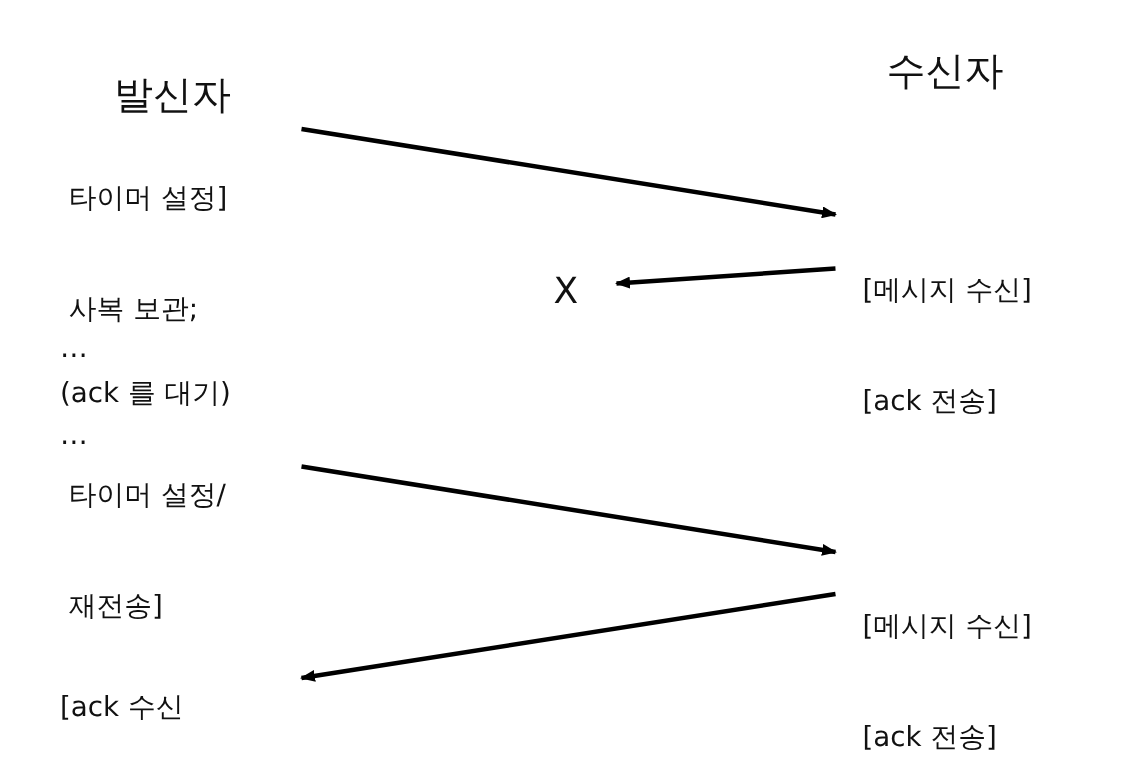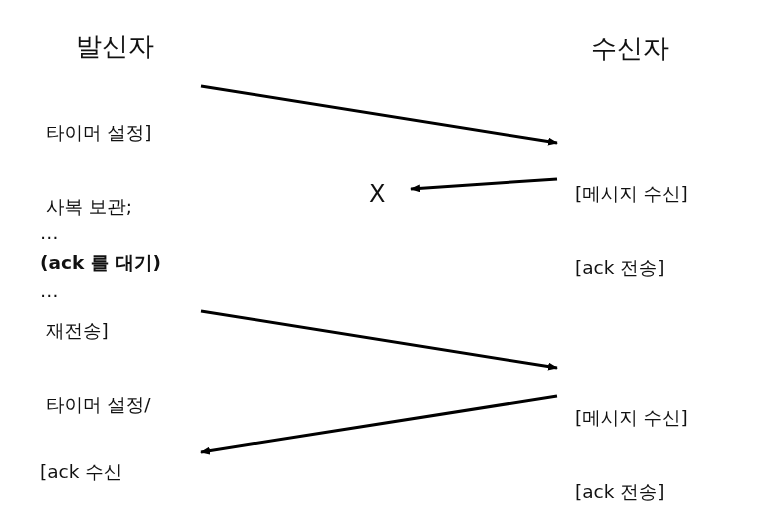--- a/index.html
+++ b/index.html
@@ -47,42 +47,42 @@
     <marker id="ah" markerWidth="10" markerHeight="8" refX="9" refY="4" orient="auto" markerUnits="userSpaceOnUse">
       <path d="M0,0 L10,4 L0,8 z" fill="#000"></path>
     </marker>
   </defs>
   <line x1="201" y1="86" x2="557" y2="143" stroke="#000" stroke-width="3" marker-end="url(#ah)"></line>
   <line x1="557" y1="179" x2="411" y2="189" stroke="#000" stroke-width="3" marker-end="url(#ah)"></line>
   <line x1="201" y1="311" x2="557" y2="368" stroke="#000" stroke-width="3" marker-end="url(#ah)"></line>
   <line x1="557" y1="396" x2="201" y2="452" stroke="#000" stroke-width="3" marker-end="url(#ah)"></line>
 </svg>
 
-<div class="heading" style="left:76px; top:31px;">발신자</div>
+<div class="heading" style="left:76px; top:49px;">발신자</div>
 
 <div class="block" style="left:40px; top:72px;">
   <div> 타이머 설정]</div>
   <div> 사복 보관;</div>
 </div>
 
 <div class="block" style="left:40px; top:172px;">
   <div>…</div>
 </div>
 
-<div class="block" style="left:40px; top:202px;font-weight:bold;">
+<div class="block" style="left:40px; top:202px;">
   <div>(ack 를 대기)</div>
 </div>
 
 <div class="block" style="left:40px; top:230px;">
   <div>…</div>
 </div>
 
 <div class="block" style="left:40px; top:270px;">
+  <div> 타이머 설정/</div>
   <div> 재전송]</div>
-  <div> 타이머 설정/</div>
 </div>
 
 <div class="block" style="left:40px; top:411px;">
   <div>[ack 수신</div>
   
   
 </div>
 
 <div class="x-mark" style="left:369px; top:180px;">X</div>
 

